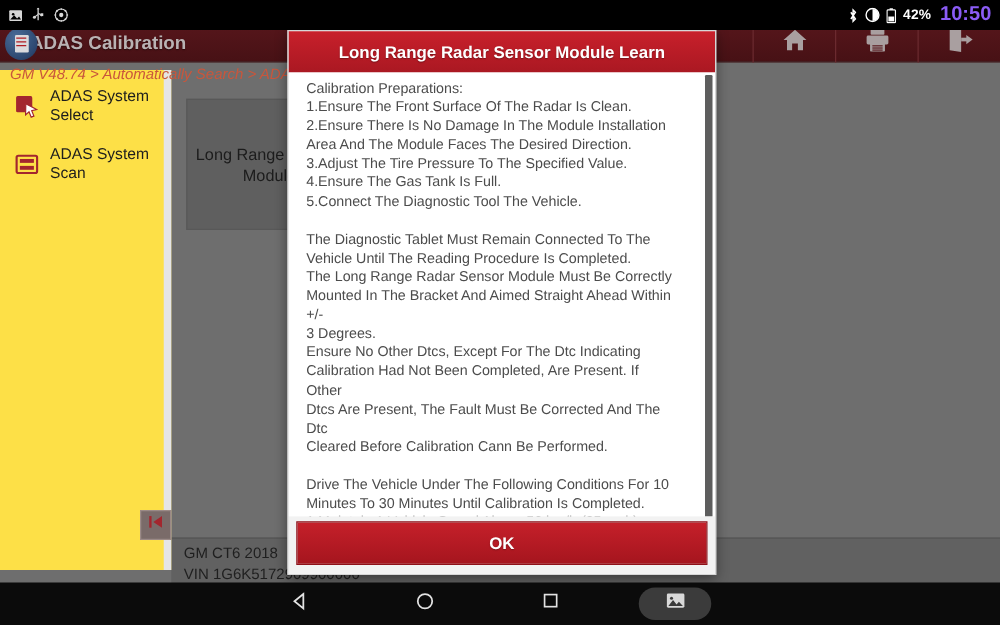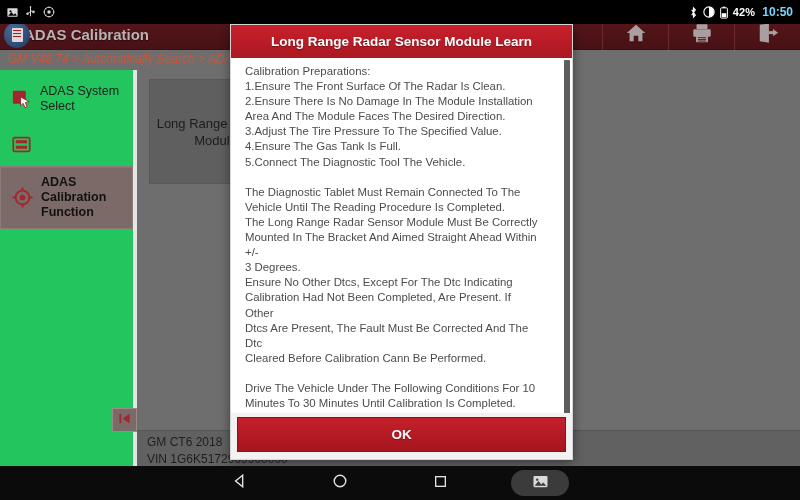--- a/index.html
+++ b/index.html
@@ -13,21 +13,21 @@
   
   .statusbar {
     position:absolute; top:0; left:0; width:800px; height:20px;
     background:#000; display:flex; align-items:center;
     padding:12px 7px; z-index:5;
   }
   .sb-left { display:flex; align-items:center; gap:7px; }
   .sb-right { margin-left:auto; display:flex; align-items:center; gap:5px; }
   .sb-icon { display:inline-flex; align-items:center; justify-content:center; }
   .sb-text { color:#fff; font-size:11px; font-weight:bold; letter-spacing:.2px; }
-  .sb-time { color:#7dd3fc; font-size:12px; font-weight:bold; margin-left:2px; }
+  .sb-time { color:#8b5cf6; font-size:16px; font-weight:bold; margin-left:2px; }
 
   
   .appbar {
     position:absolute; top:20px; left:0; width:800px; height:30px;
     background:linear-gradient(180deg,#56161b 0%,#471115 100%);
     display:flex; align-items:center; z-index:4;
     border-bottom:1px solid #3a0e11;
   }
   .app-logo {
     position:relative; width:26px; height:26px; margin-left:4px;
@@ -57,22 +57,22 @@
 
   
   .breadcrumb {
     position:absolute; top:52px; left:8px; z-index:3;
     color:#c9563c; font-size:12px; font-style:italic;
     white-space:nowrap;
   }
 
   
   .sidebar {
-    position:absolute; top:70px; left:0; width:137px; height:400px;
-    background:#22c55e; border-right:4px solid #e5e5e5; z-index:2;
+    position:absolute; top:56px; left:0; width:137px; height:400px;
+    background:#fde047; border-right:6px solid #e5e5e5; z-index:2;
     padding-top:6px;
   }
   .side-item {
     display:flex; align-items:center; gap:8px;
     padding:8px 6px 8px 10px; min-height:44px;
   }
   .side-item.selected {
     background:#7c6a68; border:1px solid #8d7b78;
     box-shadow:inset 0 1px 0 rgba(255,255,255,.08);
   }
@@ -274,30 +274,21 @@
       <span class="side-label">ADAS System Select</span>
     </div>
     <div class="side-item">
       <span class="side-icon">
         <svg width="19" height="19" viewBox="0 0 22 22">
             <rect x="1.5" y="3" width="19" height="16" rx="1.6" fill="none" stroke="#a3262e" stroke-width="2"></rect>
             <rect x="4.5" y="6" width="13" height="3.6"></rect>
             <rect x="4.5" y="12.4" width="13" height="3.6"></rect>
           </svg>
       </span>
-    </div>
-    <div class="side-item selected">
-      <span class="side-icon">
-        <svg width="21" height="21" viewBox="0 0 22 22">
-            <circle cx="11" cy="11" r="7.2" fill="none" stroke="#a3262e" stroke-width="2"></circle>
-            <circle cx="11" cy="11" r="3"></circle>
-            <path d="M11 0.5 L11 4 M11 18 L11 21.5 M0.5 11 L4 11 M18 11 L21.5 11" stroke="#a3262e" stroke-width="2"></path>
-          </svg>
-      </span>
-      <span class="side-label">ADAS Calibration Function</span>
+      <span class="side-label">ADAS System Scan</span>
     </div>
   </div>
 
   <div class="collapse-btn">
     <span>
       <svg width="13" height="13" viewBox="0 0 14 14">
           <rect x="1.5" y="2" width="2" height="10"></rect>
           <path d="M12.5 2 L12.5 12 L5 7 Z"></path>
         </svg>
     </span>

